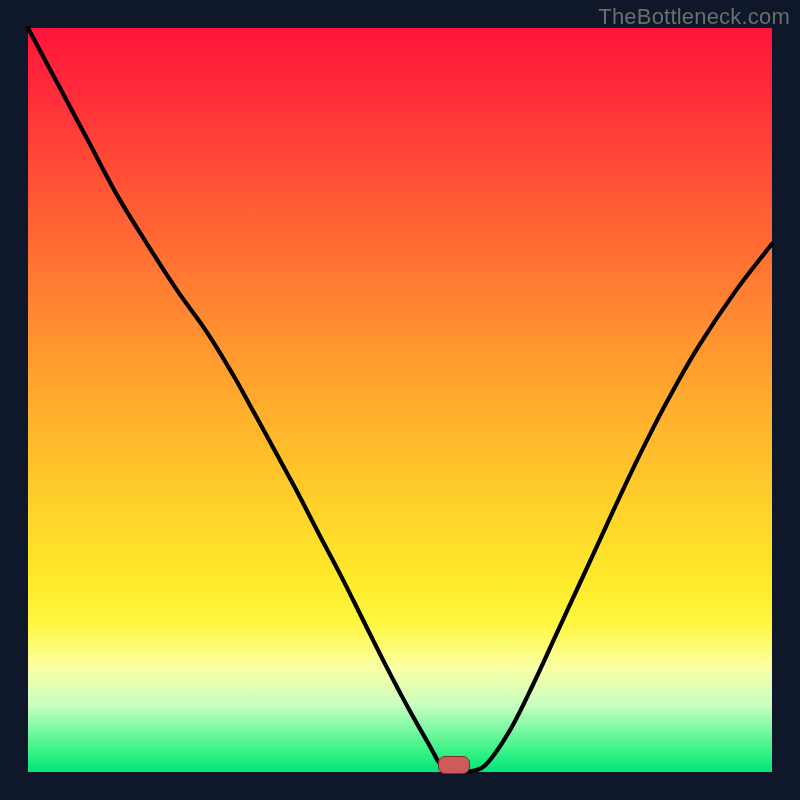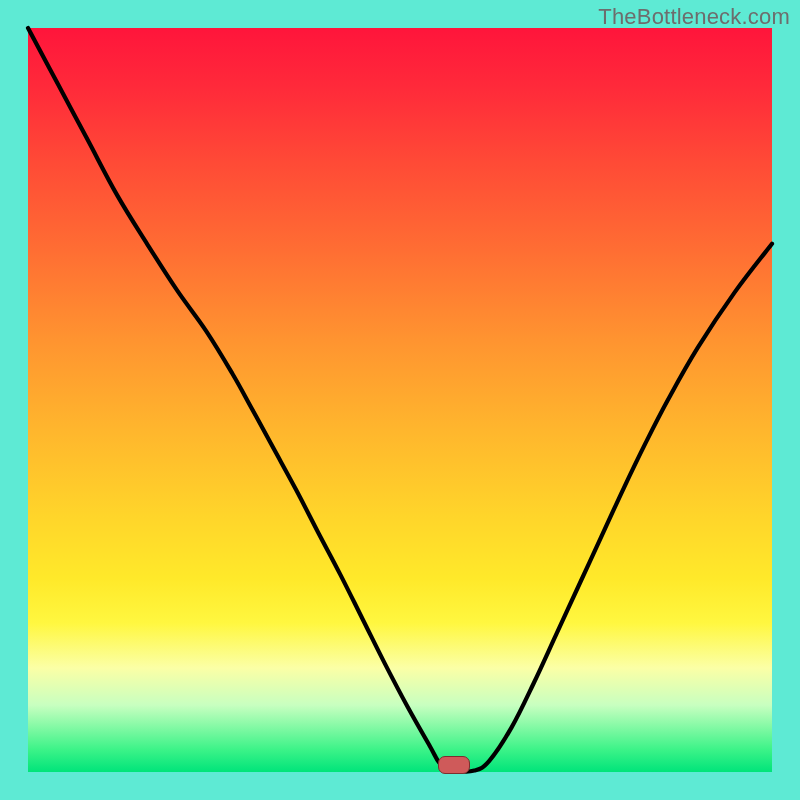--- a/index.html
+++ b/index.html
@@ -10,21 +10,21 @@
     background: #000000;
     overflow: hidden;
     font-family: Arial, Helvetica, sans-serif;
   }
   .frame {
     position: absolute;
     left: 0;
     top: 0;
     width: 800px;
     height: 800px;
-    background: #5eead4;
+    background: #0f172a;
   }
   .plot-area {
     position: absolute;
     left: 28px;
     top: 28px;
     width: 744px;
     height: 744px;
     
     background: linear-gradient(
       to bottom,

